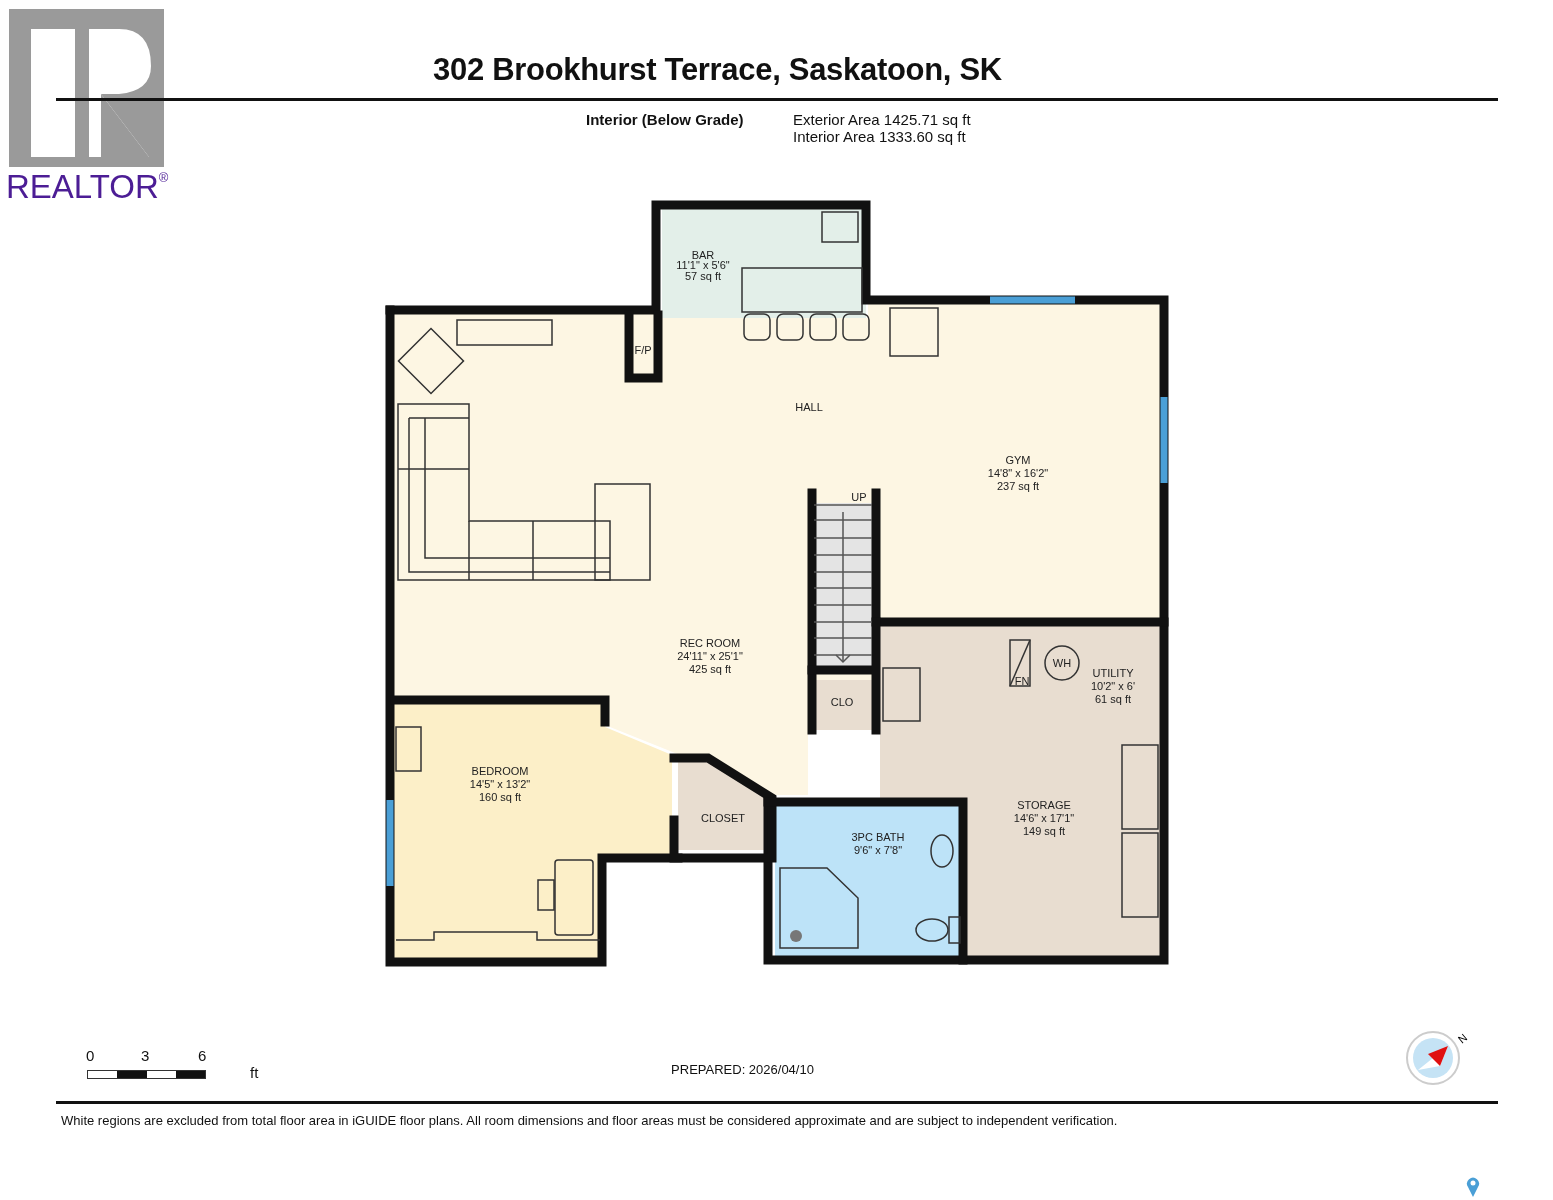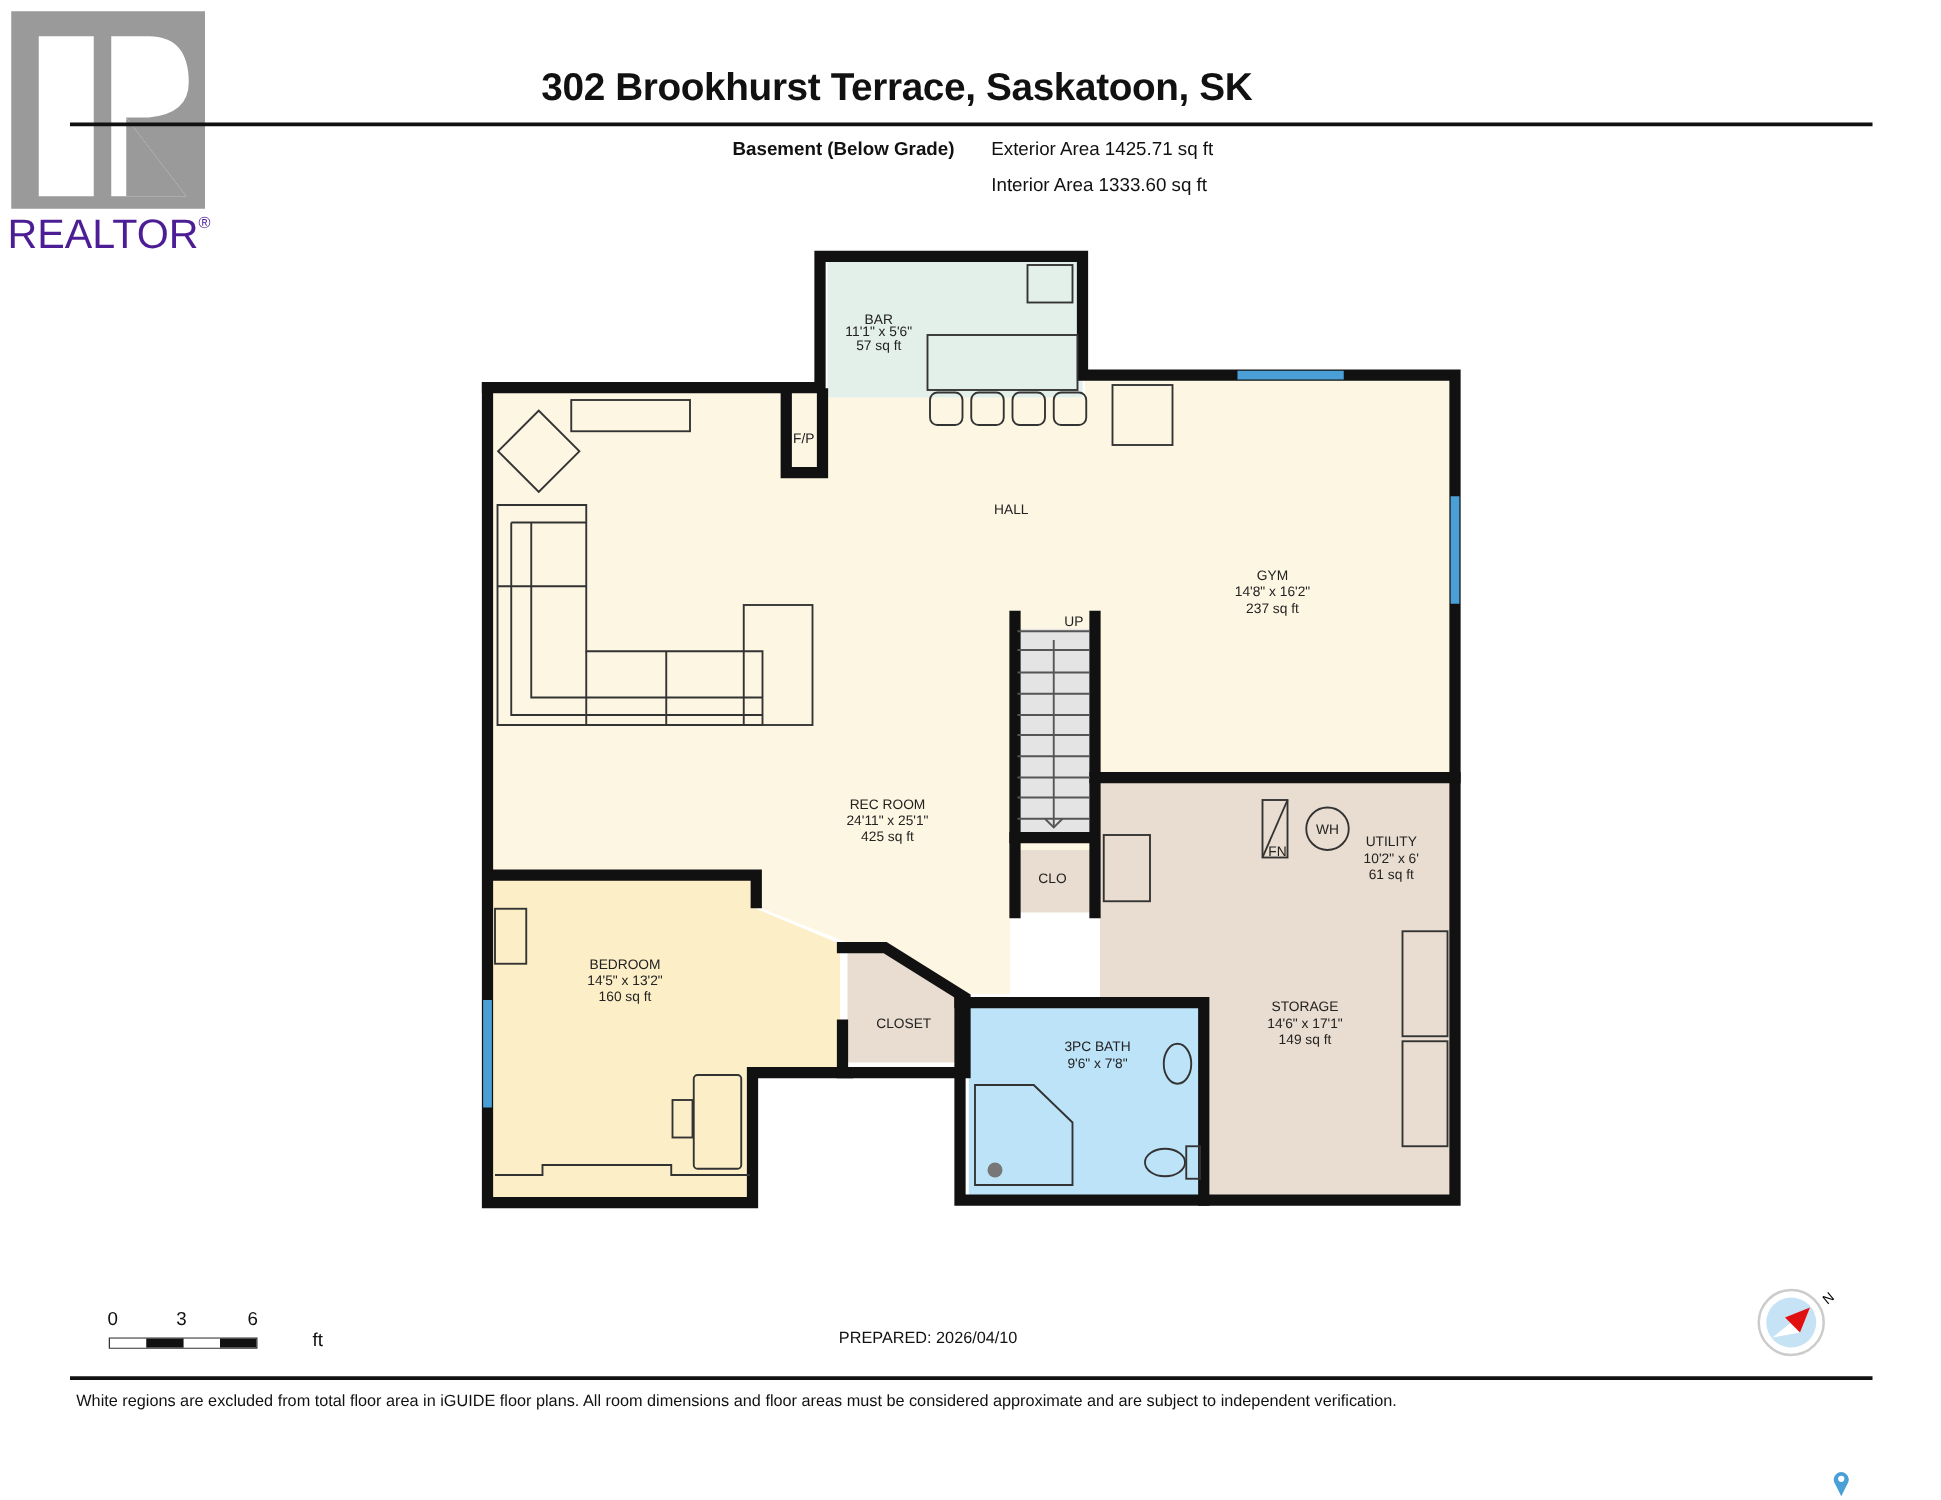--- a/index.html
+++ b/index.html
@@ -27,23 +27,23 @@
   <svg width="155" height="158">
     <rect x="22" y="20" width="44" height="128" fill="#fff"></rect>
     <path d="M80 20 L110 20 Q142 20 142 57 Q142 82 110 85 L92 85 L140 148 L80 148 Z" fill="#fff"></path>
     <path d="M92 85 L140 148 L92 148 Z" fill="#9a9a9a"></path>
   </svg>
 </div>
 <div class="abs logo-text"><span>REALTOR</span><sup>®</sup></div>
 
 <div class="abs title">302 Brookhurst Terrace, Saskatoon, SK</div>
 <div class="abs rule-top"></div>
-<div class="abs level">Basement (Below Grade)</div>
+<div class="abs level">Interior (Below Grade)</div>
 <div class="abs area" style="top:111px">Exterior Area 1425.71 sq ft</div>
-<div class="abs area" style="top:140px">Interior Area 1333.60 sq ft</div>
+<div class="abs area" style="top:128px">Interior Area 1333.60 sq ft</div>
 
 <svg class="plan" width="1553" height="1200">
 
   <g>
 
     <path d="M392 312 L660 312 L660 318 L868 318 L868 302 L1162 302 L1162 622 L878 622 L878 700 L808 700 L808 795 L770 795 L680 755 L610 727 L392 700 Z" fill="#fdf6e3"></path>
 
     <rect x="662" y="207" width="204" height="111" fill="#e3efe9"></rect>
 
     <path d="M392 703 L605 703 L605 727 L672 755 L672 855 L600 855 L600 960 L392 960 Z" fill="#fcefc8"></path>

